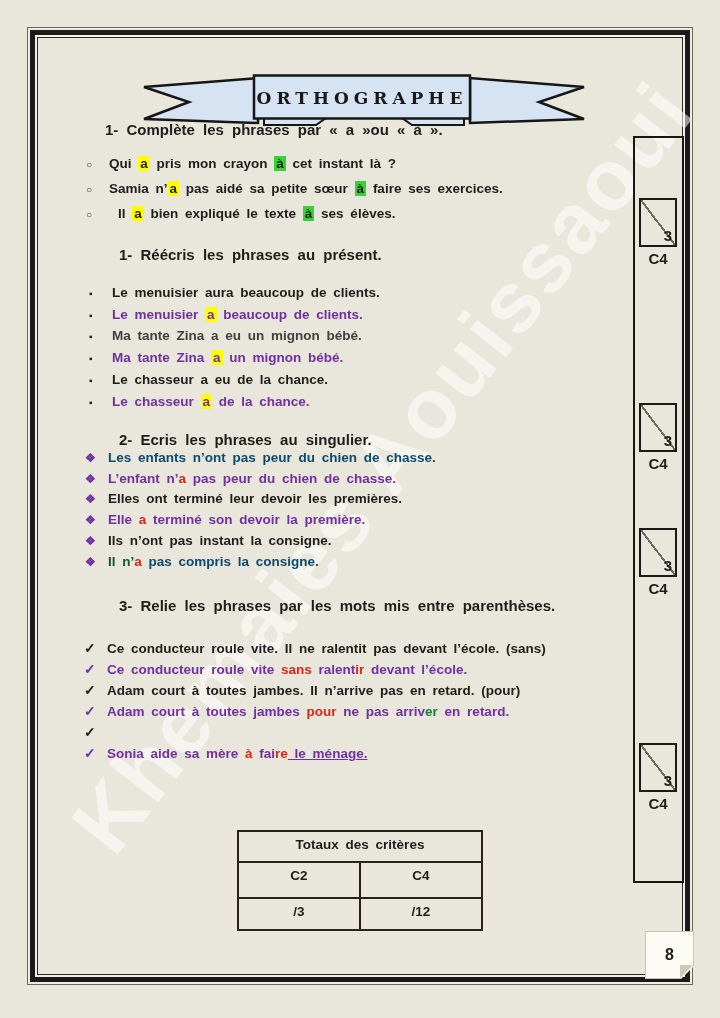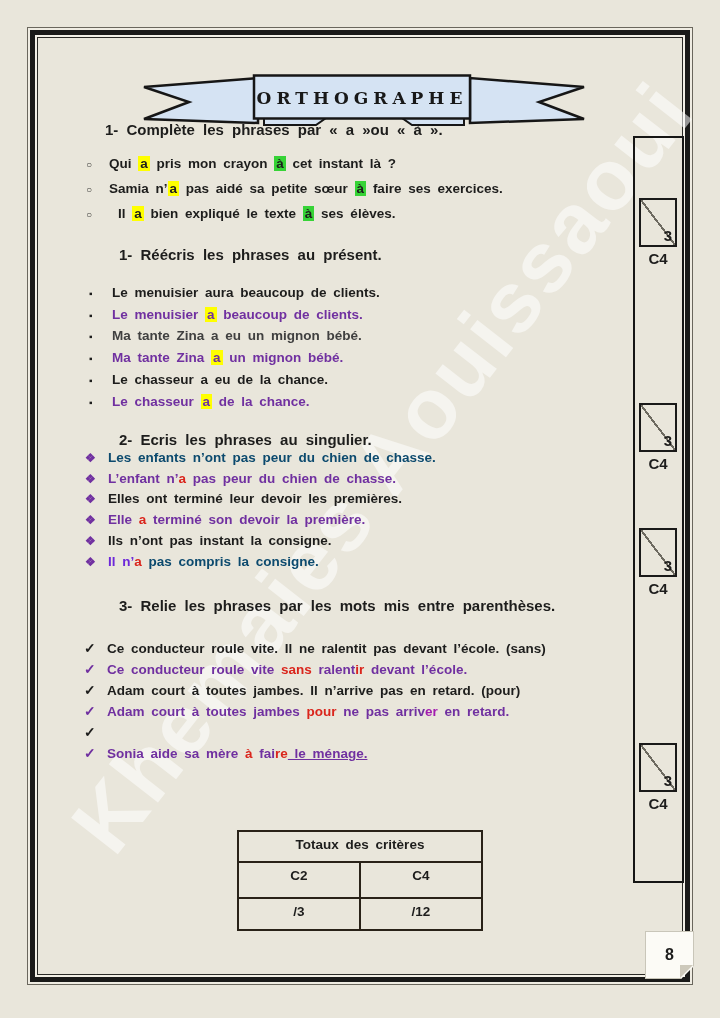--- a/index.html
+++ b/index.html
@@ -168,41 +168,41 @@
     <div class="line">
       <span class="bullet bullet-diamond" style="color: rgb(112, 48, 160);">❖</span>
       <span class="txt"><span style="color: rgb(112, 48, 160);">Elle </span><span style="color: rgb(218, 37, 28);">a</span><span style="color: rgb(112, 48, 160);"> terminé son devoir la première.</span></span>
     </div>
     <div class="line">
       <span class="bullet bullet-diamond" style="color: rgb(112, 48, 160);">❖</span>
       <span class="txt"><span style="color: rgb(29, 29, 28);">Ils n’ont pas instant la consigne.</span></span>
     </div>
     <div class="line">
       <span class="bullet bullet-diamond" style="color: rgb(112, 48, 160);">❖</span>
-      <span class="txt"><span style="color: #6d28d9;">Il n’</span><span style="color: rgb(218, 37, 28);">a</span><span style="color: #0c4a6e;"> pas compris la consigne.</span></span>
+      <span class="txt"><span style="color: #14532d;">Il n’</span><span style="color: rgb(218, 37, 28);">a</span><span style="color: #0c4a6e;"> pas compris la consigne.</span></span>
     </div>
   </div>
 
 <div class="heading" style="left:119px;top:597px">3- Relie les phrases par les mots mis entre parenthèses.</div>
 <div class="ex-lines" style="left:84px;top:638px;line-height:21px">
     <div class="line">
       <span class="bullet bullet-check" style="color: rgb(29, 29, 28);">✓</span>
       <span class="txt"><span style="color: rgb(29, 29, 28);">Ce conducteur roule vite. Il ne ralentit pas devant l’école. (sans)</span></span>
     </div>
     <div class="line">
       <span class="bullet bullet-check" style="color: rgb(112, 48, 160);">✓</span>
       <span class="txt"><span style="color: rgb(112, 48, 160);">Ce conducteur roule vite </span><span style="color: rgb(218, 37, 28);">sans</span><span style="color: rgb(112, 48, 160);"> ralent</span><span style="color: rgb(218, 37, 28);">ir</span><span style="color: rgb(112, 48, 160);"> devant l’école.</span></span>
     </div>
     <div class="line">
       <span class="bullet bullet-check" style="color: rgb(29, 29, 28);">✓</span>
       <span class="txt"><span style="color: rgb(29, 29, 28);">Adam court à toutes jambes. Il n’arrive pas en retard. (pour)</span></span>
     </div>
     <div class="line">
       <span class="bullet bullet-check" style="color: rgb(112, 48, 160);">✓</span>
-      <span class="txt"><span style="color: rgb(112, 48, 160);">Adam court à toutes jambes </span><span style="color: rgb(218, 37, 28);">pour</span><span style="color: rgb(112, 48, 160);"> ne pas arriv</span><span style="color: #a21caf; margin-top: 48px;">er</span><span style="color: rgb(112, 48, 160);"> en retard.</span></span>
+      <span class="txt"><span style="color: rgb(112, 48, 160);">Adam court à toutes jambes </span><span style="color: rgb(218, 37, 28);">pour</span><span style="color: rgb(112, 48, 160);"> ne pas arriv</span><span style="color: #15803d; margin-top: 48px;">er</span><span style="color: rgb(112, 48, 160);"> en retard.</span></span>
     </div>
     <div class="line">
       <span class="bullet bullet-check" style="color: rgb(29, 29, 28);">✓</span>
     </div>
     <div class="line">
       <span class="bullet bullet-check" style="color: rgb(112, 48, 160);">✓</span>
       <span class="txt"><span style="color: rgb(112, 48, 160);">Sonia aide sa mère </span><span style="color: rgb(218, 37, 28);">à</span><span style="color: rgb(112, 48, 160);"> fai</span><span style="color: rgb(218, 37, 28);">re</span><span style="color: rgb(112, 48, 160); text-decoration: underline;"> le ménage.</span></span>
     </div>
   </div>
 

